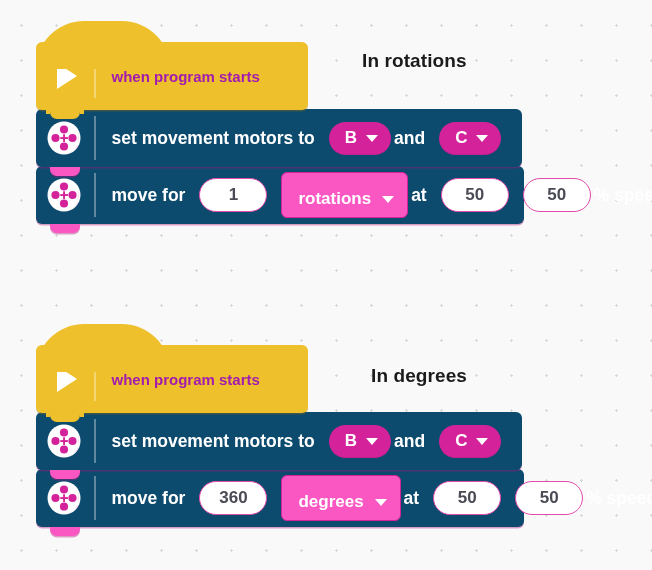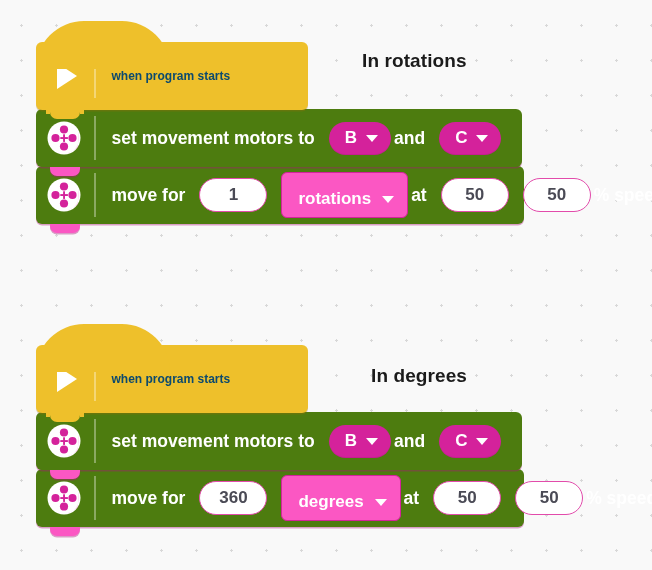--- a/index.html
+++ b/index.html
@@ -102,31 +102,31 @@
     border-bottom: 13px solid transparent;
     margin-left: 4px;
   }
   .divider {
     width: 1.5px;
     height: 44px;
     background: rgba(255,255,255,0.35);
     flex: none;
   }
   .hat-label {
-    color: #0c4a6e;
-    font-size: 12px;
+    color: #a21caf;
+    font-size: 15px;
     font-weight: bold;
     margin-left: 16px;
     white-space: nowrap;
   }
 
   
   .stack-block {
     position: relative;
-    background: #4d7c0f;
+    background: #0c4a6e;
     border-radius: 6px;
     display: flex;
     align-items: center;
     box-shadow: 0 1.5px 0 rgba(170,20,120,0.40);
     color: #fff;
   }
   #block-set-motors-1, #block-set-motors-2 {
     width: 486px;
     height: 58px;
     z-index: 2;

